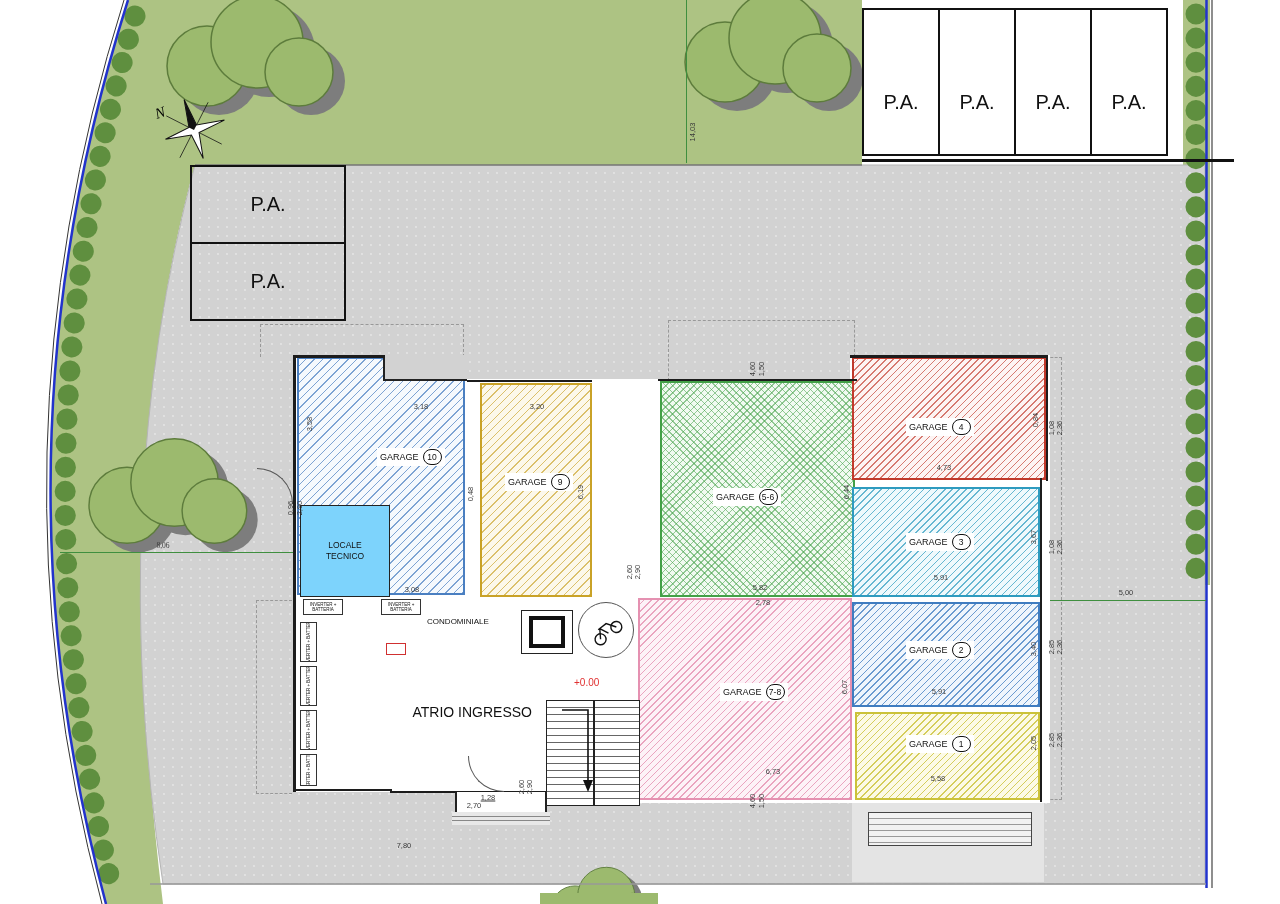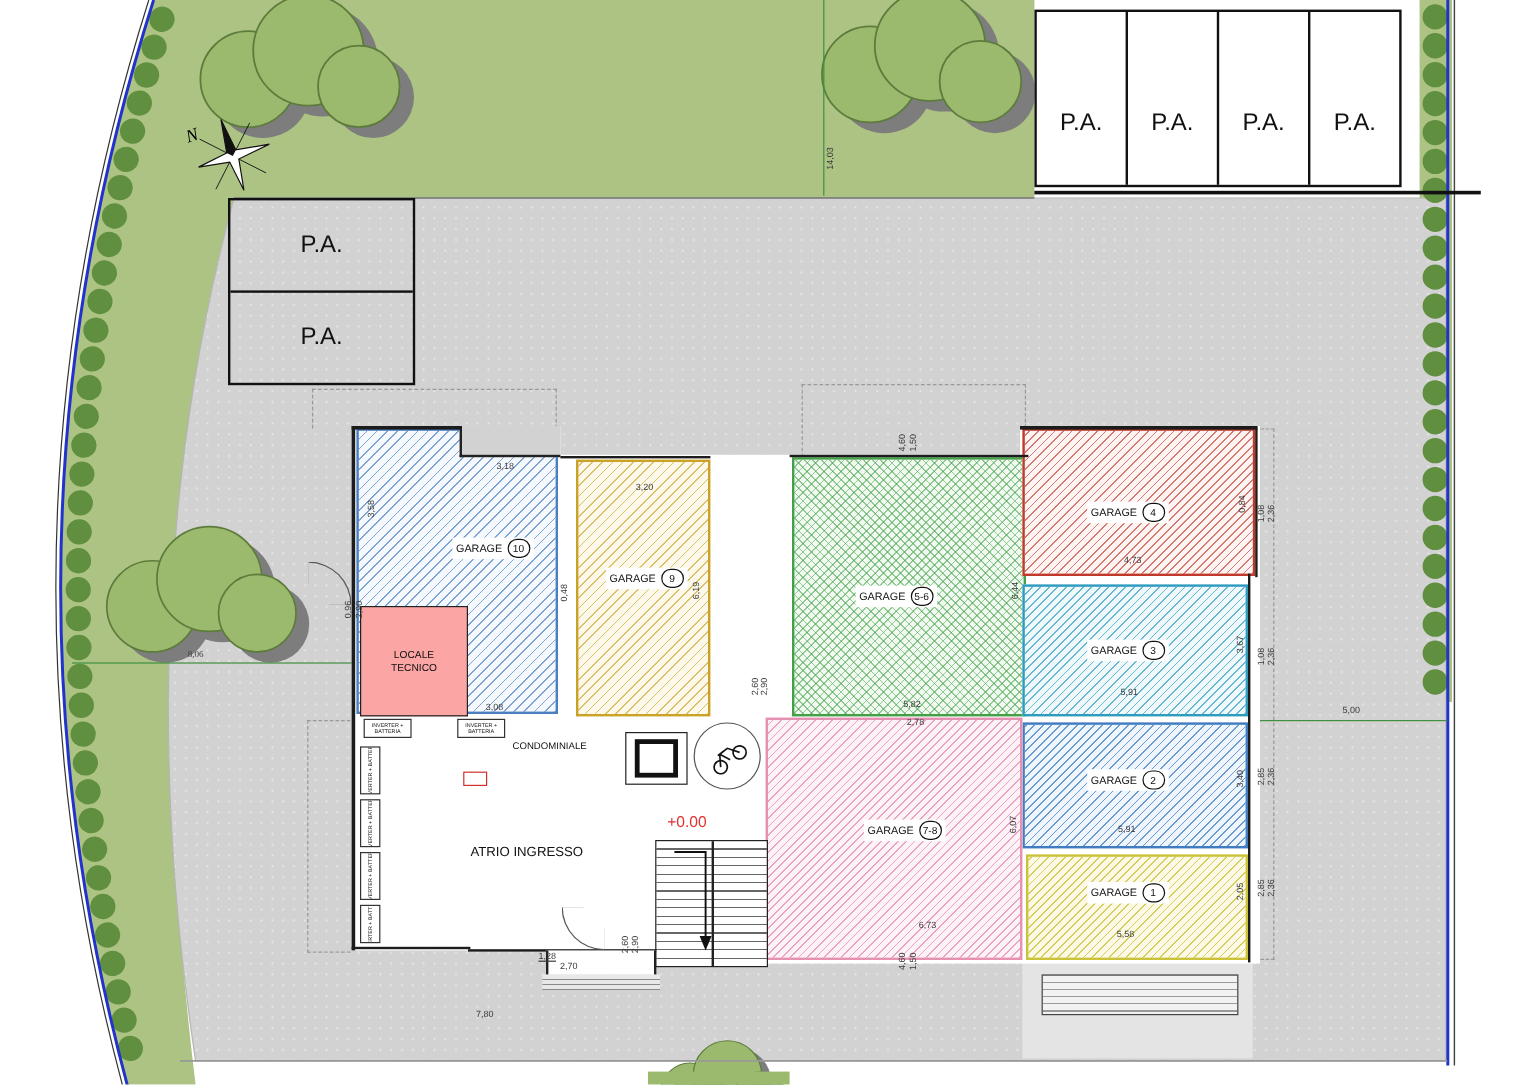--- a/index.html
+++ b/index.html
@@ -76,25 +76,25 @@
   .w3{left:658px;top:379px;width:199px;height:2px}
   .w4{left:850px;top:355px;width:198px;height:2.5px}
   .w5{left:293px;top:355px;width:2.5px;height:437px}
   .w6{left:1046px;top:357px;width:2px;height:124px}
   .w7{left:1040px;top:478px;width:2px;height:324px}
   .w8{left:390px;top:791px;width:162px;height:2px}
   .w9{left:293px;top:789px;width:99px;height:2px}
 
   
   .locale{position:absolute;left:300px;top:505px;width:90px;height:92px;border:1.5px solid #222;
-          background:#fca5a5;display:flex;align-items:center;justify-content:center;text-align:center;
+          background:#7dd3fc;display:flex;align-items:center;justify-content:center;text-align:center;
           font-size:8.5px;line-height:1.3;color:#111;z-index:30;box-sizing:border-box}
   .condom{position:absolute;left:398px;top:617px;width:120px;text-align:center;font-size:8px;
           color:#111;z-index:31}
-  .atriolbl{position:absolute;left:392px;top:704px;width:140px;text-align:left;font-size:11px;
+  .atriolbl{position:absolute;left:392px;top:704px;width:140px;text-align:right;font-size:14px;
           color:#111;z-index:31}
   .invtop{position:absolute;border:1px solid #333;background:#fff;width:40px;height:16px;z-index:30;
           font-size:4.5px;line-height:1.2;text-align:center;color:#111;overflow:hidden;padding-top:2px;
           box-sizing:border-box}
   .it1{left:303px;top:599px}.it2{left:381px;top:599px}
   .invside{position:absolute;border:1px solid #333;background:#fff;width:17px;z-index:30;display:flex;
           align-items:center;justify-content:center;overflow:hidden;box-sizing:border-box}
   .is1{left:300px;top:622px;height:40px}.is2{left:300px;top:666px;height:40px}
   .is3{left:300px;top:710px;height:40px}.is4{left:300px;top:754px;height:32px}
   .vtxt{writing-mode:vertical-rl;transform:rotate(180deg);font-size:4.5px;color:#111;white-space:nowrap}
@@ -131,21 +131,21 @@
   .gl1{left:686px;top:0;width:1px;height:163px}
   .gl2{left:60px;top:552px;width:234px;height:1px}
   .gl3{left:1048px;top:600px;width:158px;height:1px}
   .apron{position:absolute;left:852px;top:802px;width:192px;height:80px;background:#e4e4e4;z-index:10}
   .grille{position:absolute;left:868px;top:812px;width:164px;height:34px;border:1px solid #444;
         background:repeating-linear-gradient(180deg,#f2f2f2 0 5px,#9a9a9a 5px 6px);z-index:12;box-sizing:border-box}
 
   
   .dims-layer{position:absolute;inset:0;z-index:40}
   .dim{position:absolute;font-size:7.5px;color:#3a3a3a;white-space:nowrap}
-  .level{position:absolute;left:556px;top:677px;font-size:13px;color:#e03030;z-index:40}
+  .level{position:absolute;left:574px;top:677px;font-size:10px;color:#e03030;z-index:40}
 </style>
 </head>
 <body>
 
 <div class="canvas">
 
   <svg id="siteSvg" width="1280" height="904" viewBox="0 0 1280 904">
     <defs>
       <pattern id="pav" width="9" height="9" patternUnits="userSpaceOnUse">
         <rect width="9" height="9" fill="#d2d2d2"></rect>
@@ -323,21 +323,21 @@
   <div class="steps"></div>
   <div class="arc arc1"></div>
   <div class="arc arc2"></div>
 
   <div class="level">+0.00</div>
   <div class="dims-layer">
 
   <span class="dim" style="left: 692px; top: 132px; transform: translate(-50%, -50%) rotate(-90deg);">14,03</span>
       <span class="dim" style="left: 163px; top: 545px; transform: translate(-50%, -50%) rotate(0deg); font-family: Liberation Serif, serif;">8,06</span>
       <span class="dim" style="left: 1126px; top: 592px; transform: translate(-50%, -50%) rotate(0deg);">5,00</span>
-      <span class="dim" style="left: 421px; top: 388px; transform: translate(-50%, -50%) rotate(0deg);">3,18</span>
+      <span class="dim" style="left: 421px; top: 406px; transform: translate(-50%, -50%) rotate(0deg);">3,18</span>
       <span class="dim" style="left: 537px; top: 406px; transform: translate(-50%, -50%) rotate(0deg);">3,20</span>
       <span class="dim" style="left: 309px; top: 424px; transform: translate(-50%, -50%) rotate(-90deg);">3,58</span>
       <span class="dim" style="left: 290px; top: 508px; transform: translate(-50%, -50%) rotate(-90deg);">0,96</span>
       <span class="dim" style="left: 299px; top: 508px; transform: translate(-50%, -50%) rotate(-90deg);">2,90</span>
       <span class="dim" style="left: 412px; top: 589px; transform: translate(-50%, -50%) rotate(0deg);">3,08</span>
       <span class="dim" style="left: 470px; top: 494px; transform: translate(-50%, -50%) rotate(-90deg);">0,48</span>
       <span class="dim" style="left: 580px; top: 492px; transform: translate(-50%, -50%) rotate(-90deg);">6,19</span>
       <span class="dim" style="left: 752px; top: 369px; transform: translate(-50%, -50%) rotate(-90deg);">4,60</span>
       <span class="dim" style="left: 761px; top: 369px; transform: translate(-50%, -50%) rotate(-90deg);">1,50</span>
       <span class="dim" style="left: 846px; top: 492px; transform: translate(-50%, -50%) rotate(-90deg);">6,44</span>
@@ -358,20 +358,20 @@
       <span class="dim" style="left: 1033px; top: 743px; transform: translate(-50%, -50%) rotate(-90deg);">2,05</span>
       <span class="dim" style="left: 938px; top: 778px; transform: translate(-50%, -50%) rotate(0deg);">5,58</span>
       <span class="dim" style="left: 1051px; top: 740px; transform: translate(-50%, -50%) rotate(-90deg);">2,85</span>
       <span class="dim" style="left: 1059px; top: 740px; transform: translate(-50%, -50%) rotate(-90deg);">2,36</span>
       <span class="dim" style="left: 844px; top: 687px; transform: translate(-50%, -50%) rotate(-90deg);">6,07</span>
       <span class="dim" style="left: 773px; top: 771px; transform: translate(-50%, -50%) rotate(0deg);">6,73</span>
       <span class="dim" style="left: 752px; top: 801px; transform: translate(-50%, -50%) rotate(-90deg);">4,60</span>
       <span class="dim" style="left: 761px; top: 801px; transform: translate(-50%, -50%) rotate(-90deg);">1,50</span>
       <span class="dim" style="left: 521px; top: 787px; transform: translate(-50%, -50%) rotate(-90deg);">2,60</span>
       <span class="dim" style="left: 529px; top: 787px; transform: translate(-50%, -50%) rotate(-90deg);">2,90</span>
-      <span class="dim" style="left: 456px; top: 797px; transform: translate(-50%, -50%) rotate(0deg); text-decoration: underline;">1,28</span>
+      <span class="dim" style="left: 488px; top: 797px; transform: translate(-50%, -50%) rotate(0deg); text-decoration: underline;">1,28</span>
       <span class="dim" style="left: 474px; top: 805px; transform: translate(-50%, -50%) rotate(0deg);">2,70</span>
       <span class="dim" style="left: 404px; top: 845px; transform: translate(-50%, -50%) rotate(0deg);">7,80</span>
       <span class="dim" style="left: 629px; top: 572px; transform: translate(-50%, -50%) rotate(-90deg);">2,60</span>
       <span class="dim" style="left: 637px; top: 572px; transform: translate(-50%, -50%) rotate(-90deg);">2,90</span>
     </div>
 
 </div>
 
 </body></html>

